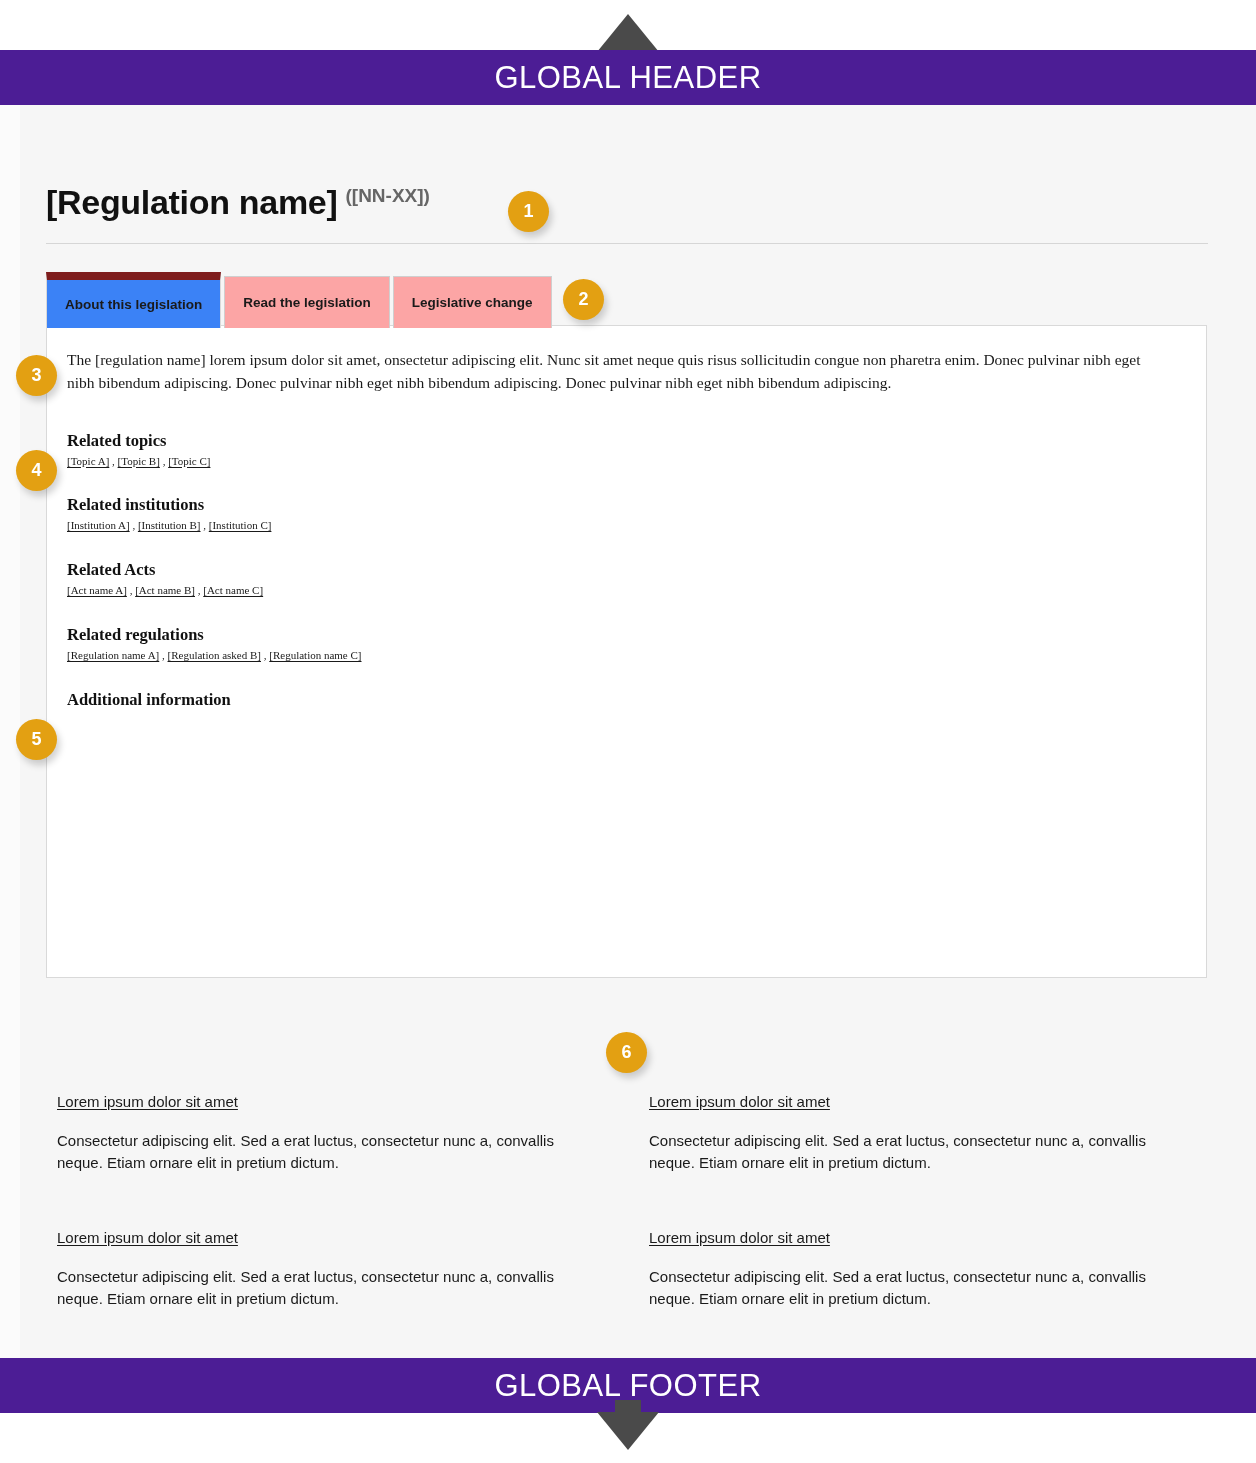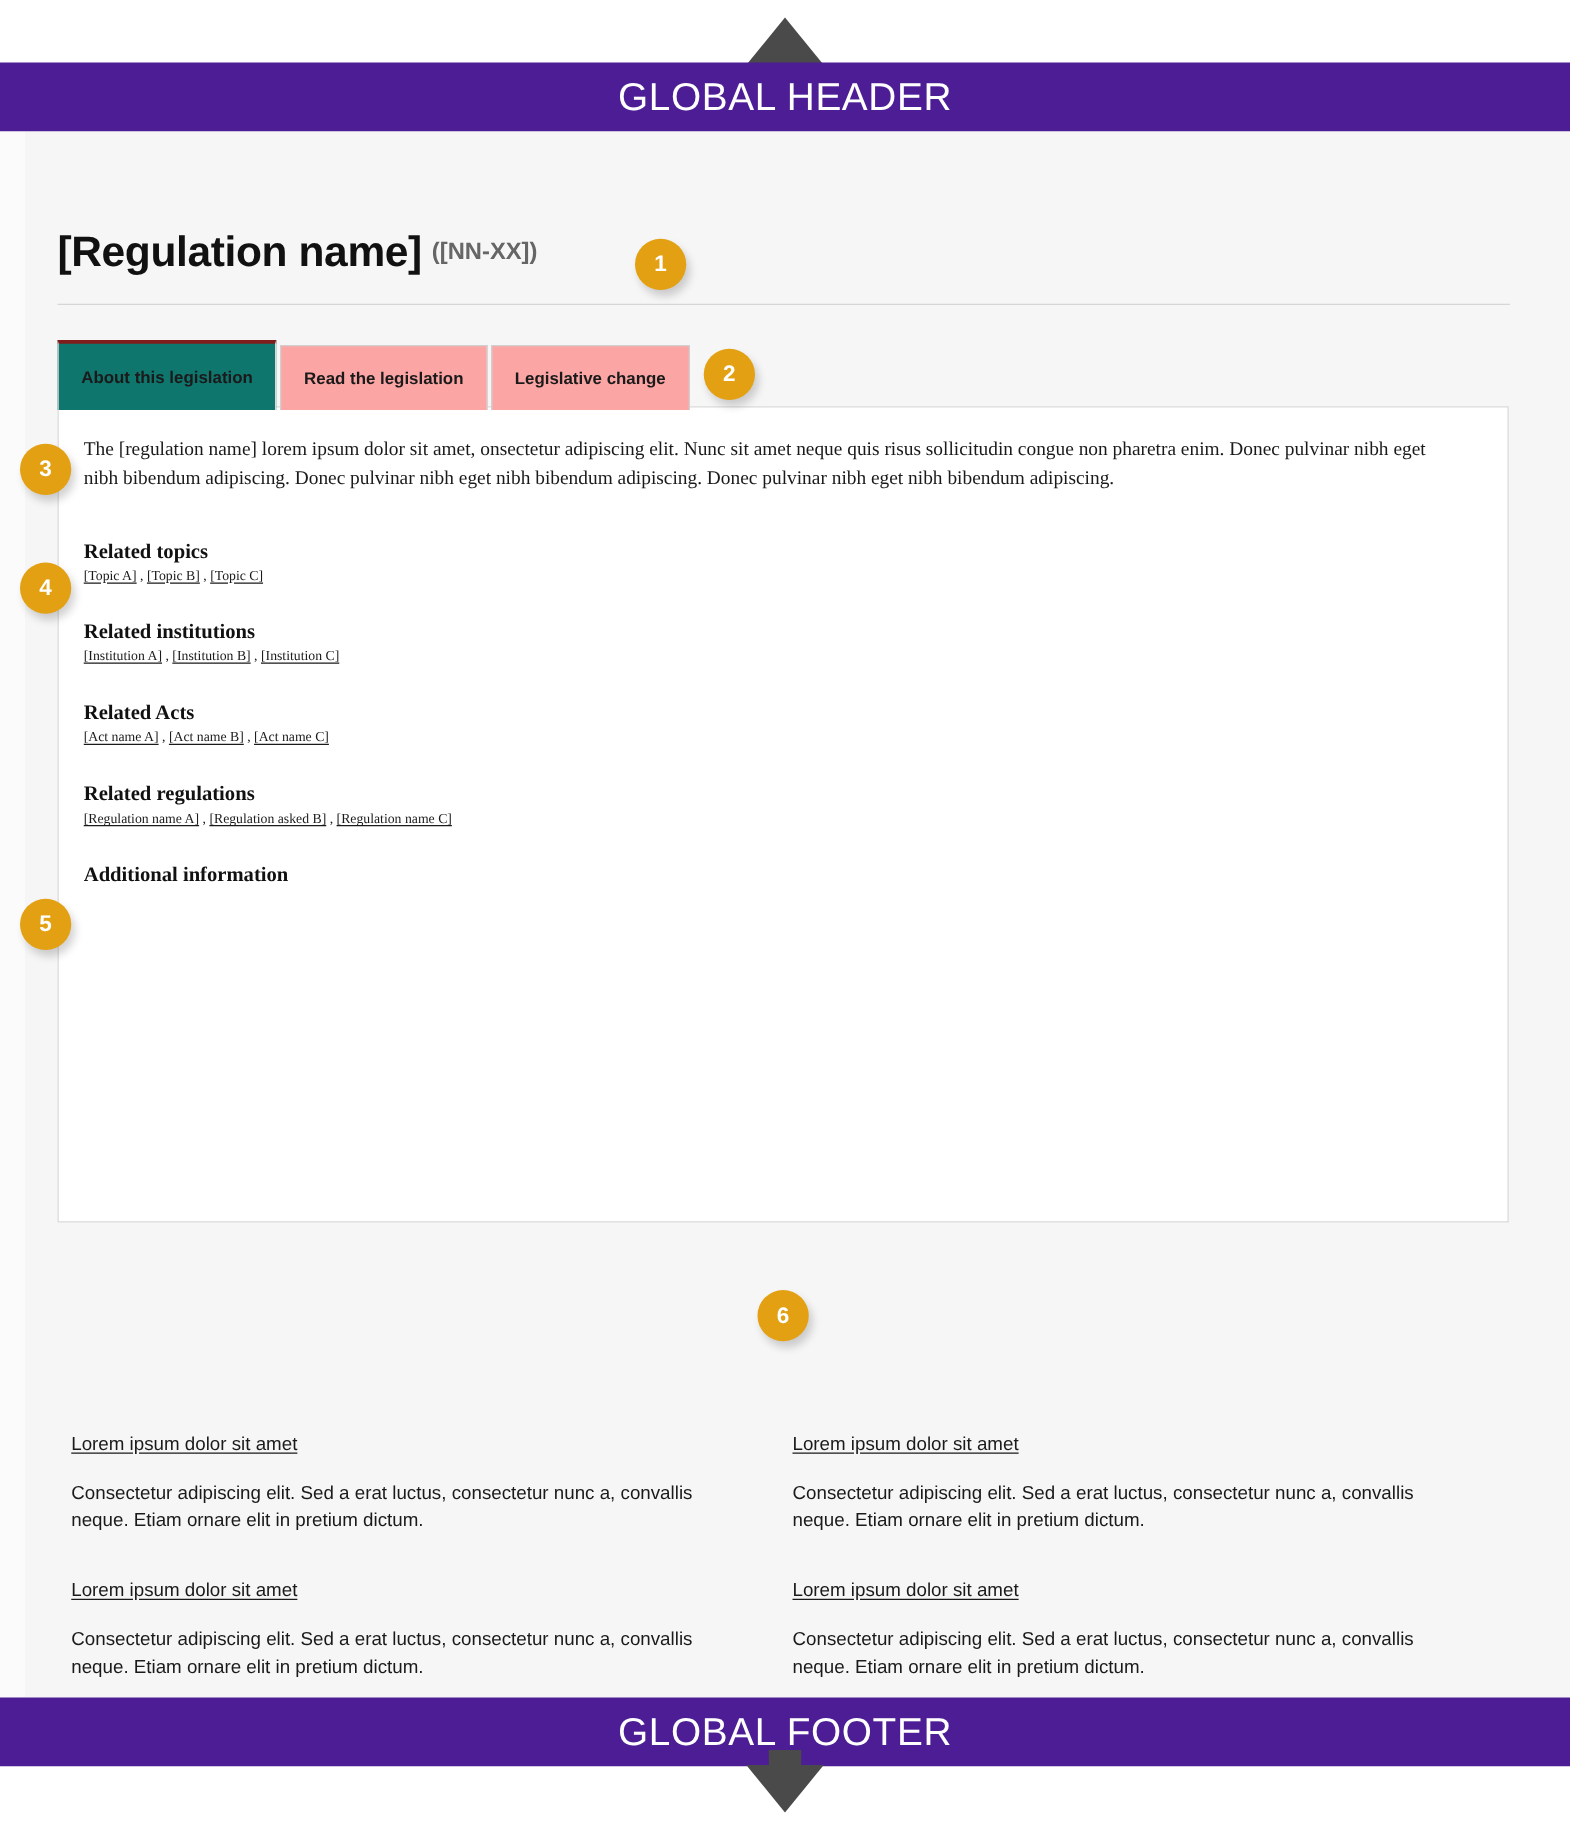--- a/index.html
+++ b/index.html
@@ -90,21 +90,21 @@
     top: 1400px;
     height: 14px;
   }
 
   
   .title-row {
     position: absolute;
     left: 46px;
     top: 185px;
     display: flex;
-    align-items: center;
+    align-items: flex-start;
   }
   .reg-title {
     font-size: 34px;
     font-weight: bold;
     color: #111111;
     letter-spacing: -0.3px;
     line-height: 1;
   }
   .reg-code {
     font-size: 19px;
@@ -138,23 +138,23 @@
     align-items: center;
     font-size: 13.5px;
     font-weight: bold;
     color: #1a1a1a;
     background: #fca5a5;
     border: 1px solid #cfcfcf;
     border-bottom: none;
     margin-right: 3px;
   }
   .tab.active {
-    background: #0f766e;
+    background: #3b82f6;
     height: 56px;
-    border-top: 3px solid #7f1d1d;
+    border-top: 8px solid #7f1d1d;
     border-left: 1px solid #d9d9d9;
     border-right: 1px solid #d9d9d9;
     position: relative;
     z-index: 4;
   }
 
   
   .content-box {
     position: absolute;
     left: 46px;
@@ -228,26 +228,27 @@
   }
   .learn-head {
     font-size: 27px;
     font-weight: bold;
     color: #111111;
     letter-spacing: -0.2px;
   }
   .learn-grid {
     position: absolute;
     left: 57px;
-    top: 1147px;
+    top: 1093px;
     width: 1150px;
     display: grid;
     grid-template-columns: 573px 573px;
     column-gap: 4px;
     row-gap: 0px;
+    gap: 19px;
   }
   .learn-cell { padding-bottom: 36px; }
   .learn-link {
     font-size: 15px;
     display: inline-block;
     margin-bottom: 20px;
   }
   .learn-body {
     font-size: 15px;
     line-height: 1.46;

